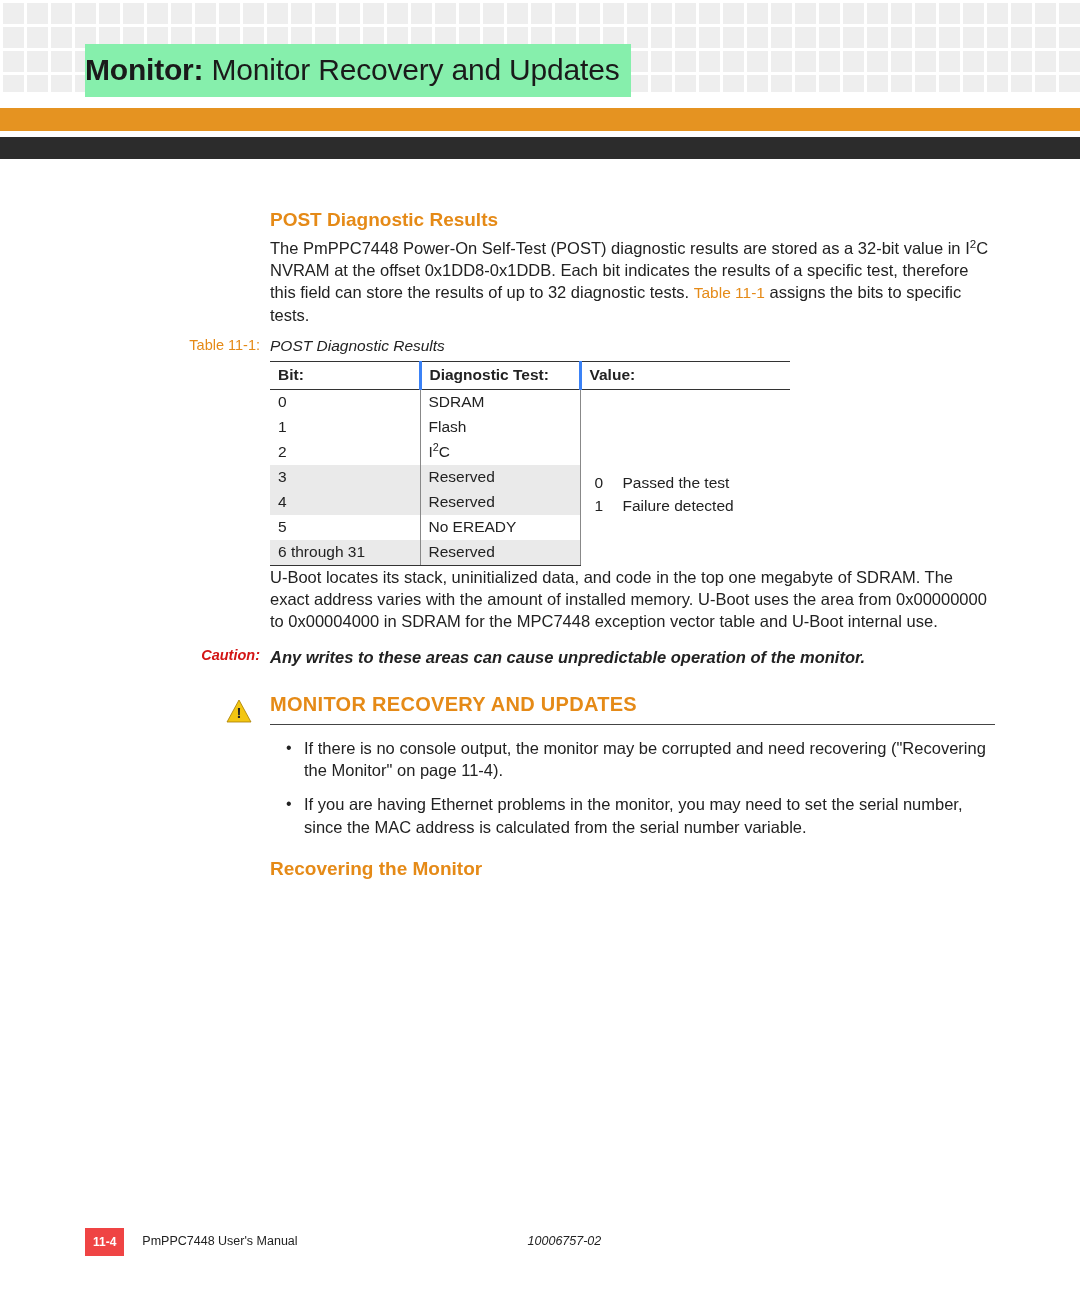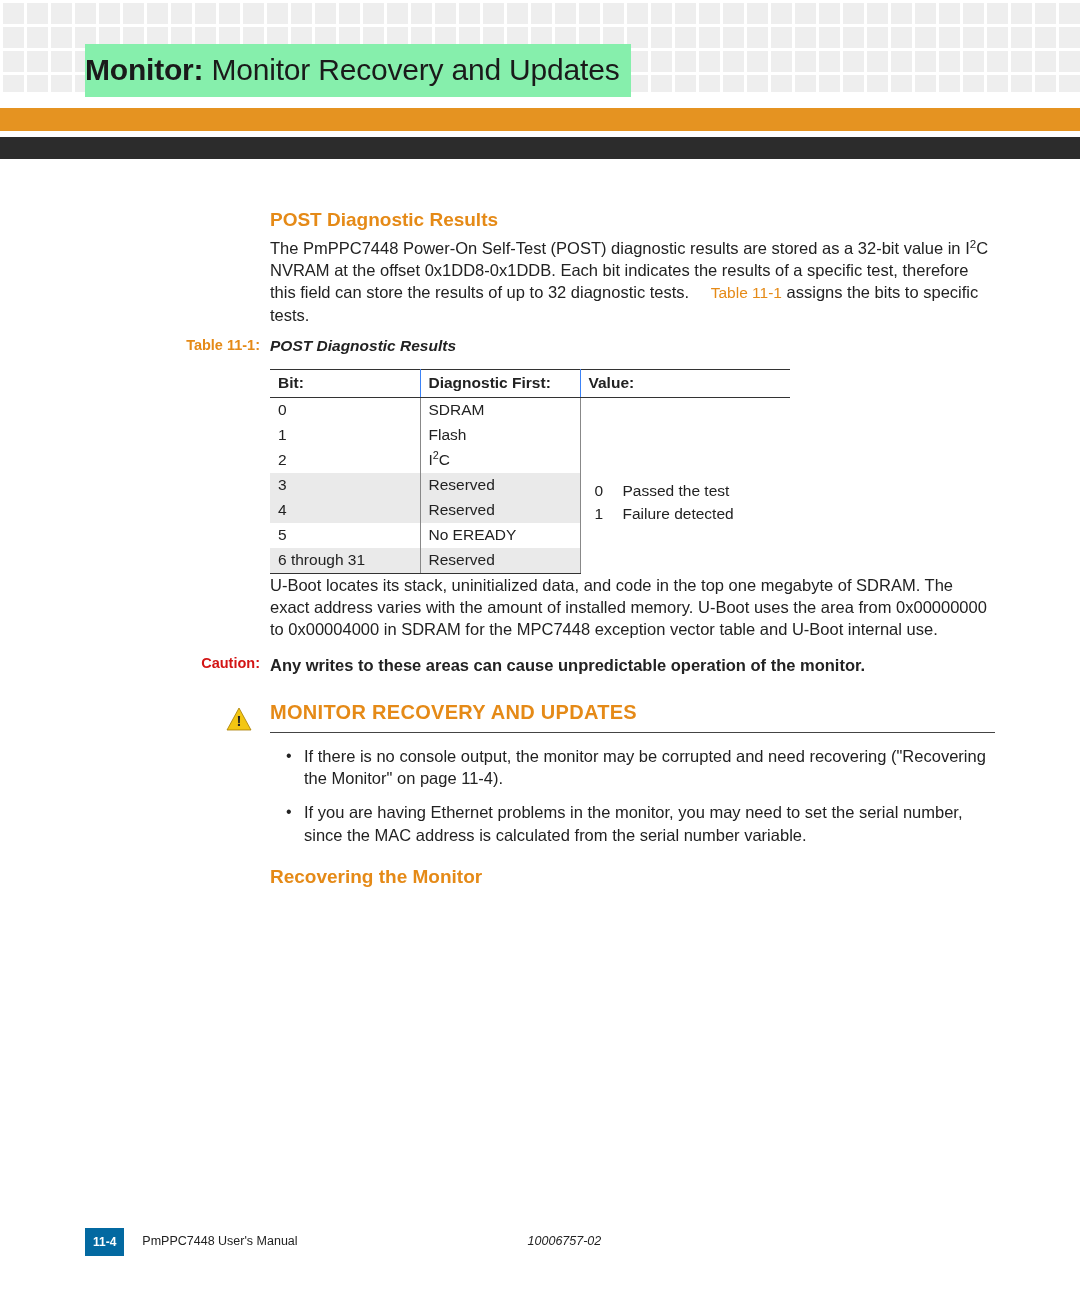--- a/index.html
+++ b/index.html
@@ -68,43 +68,42 @@
     margin-bottom: 6px;
     text-transform: uppercase;
   }
   .major-rule {
     border: none;
     border-top: 1.5px solid #444;
     margin-bottom: 12px;
   }
   p { margin-bottom: 6px; }
   sup { font-size: 0.7em; vertical-align: super; line-height: 0; }
-  .xref { color: #e58a17; font-size: 15.5px; margin-left: 17px;}
+  .xref { color: #e58a17; font-size: 15.5px;}
   .table-label {
     color: #e58a17;
     font-style: normal;
   }
   .table-caption {
     font-style: italic;
     font-size: 15.5px;
-    margin: 10px 0 12px 0;
-    font-weight: bold;
+    margin: 10px 0 4px 0;
   }
   .table-caption .left-col { top: auto; }
   table.diag {
     border-collapse: collapse;
     font-size: 15.5px;
   }
   table.diag th {
     text-align: left;
     font-weight: 700;
     border-top: 1.5px solid #333;
     border-bottom: 1.5px solid #333;
     padding: 3px 10px 3px 8px;
-    border-right: 1px solid #3b82f6;
+    border-right: 3px solid #3b82f6;
   }
   table.diag th:last-child { border-right: none; }
   table.diag td {
     padding: 2px 10px 2px 8px;
     border-right: 1px solid #888;
     vertical-align: middle;
   }
   table.diag tr.shade td:not(.valcell) { background: #eaeaea; }
   table.diag td.valcell { border-right: none; font-size: 15.5px; }
   table.diag tr:last-child td { border-bottom: 1.5px solid #333; }
@@ -132,21 +131,21 @@
     position: absolute;
     bottom: 40px;
     left: 85px;
     right: 85px;
     display: flex;
     align-items: center;
     font-size: 12.5px;
     color: #222;
   }
   .footer .pagebox {
-    background: #0369a1;
+    background: #ef4444;
     color: #fff;
     font-weight: 700;
     padding: 6px 8px;
     font-size: 12px;
     margin-right: 18px;
   }
   .footer .docnum {
     font-style: italic;
     margin-left: 230px;
   }
@@ -174,21 +173,21 @@
 
   <div class="table-caption" style="position:relative;">
     <span class="left-col table-label" style="position:absolute; left:-185px; width:175px;">Table 11-1:</span>
     <span>POST Diagnostic Results</span>
   </div>
 
   <table class="diag">
     <thead>
       <tr>
         <th class="col-bit">Bit:</th>
-        <th class="col-test">Diagnostic First:</th>
+        <th class="col-test">Diagnostic Test:</th>
         <th class="col-val">Value:</th>
       </tr>
     </thead>
     <tbody id="diag-body">
         <tr>
           <td>0</td>
           <td>SDRAM</td>
           <td class="valcell" rowspan="7">
             <div style="padding-top: 36px;">
               <div class="val-inner">
@@ -224,21 +223,21 @@
         </tr>
         <tr class="shade">
           <td>6 through 31</td>
           <td>Reserved</td>
         </tr>
       </tbody>
   </table>
 
   <p>U-Boot locates its stack, uninitialized data, and code in the top one megabyte of SDRAM. The exact address varies with the amount of installed memory. U-Boot uses the area from 0x00000000 to 0x00004000 in SDRAM for the MPC7448 exception vector table and U-Boot internal use.</p>
 
-  <div class="caution-row" style="position:relative;">
+  <div class="caution-row" style="position:relative;font-style:italic;">
     <span class="left-col caution-label" style="position:absolute; left:-185px; width:175px;">Caution:</span>
     <span class="caution-text">Any writes to these areas can cause unpredictable operation of the monitor.</span>
   </div>
   <div class="caution-icon">
     <svg viewBox="0 0 26 24">
         <polygon points="13,1 25,23 1,23" fill="#f3c612" stroke="#a77c00" stroke-width="0.8"></polygon>
         <text x="13" y="19" text-anchor="middle" font-size="15" font-weight="700" fill="#232323">!</text>
       </svg>
   </div>
 

